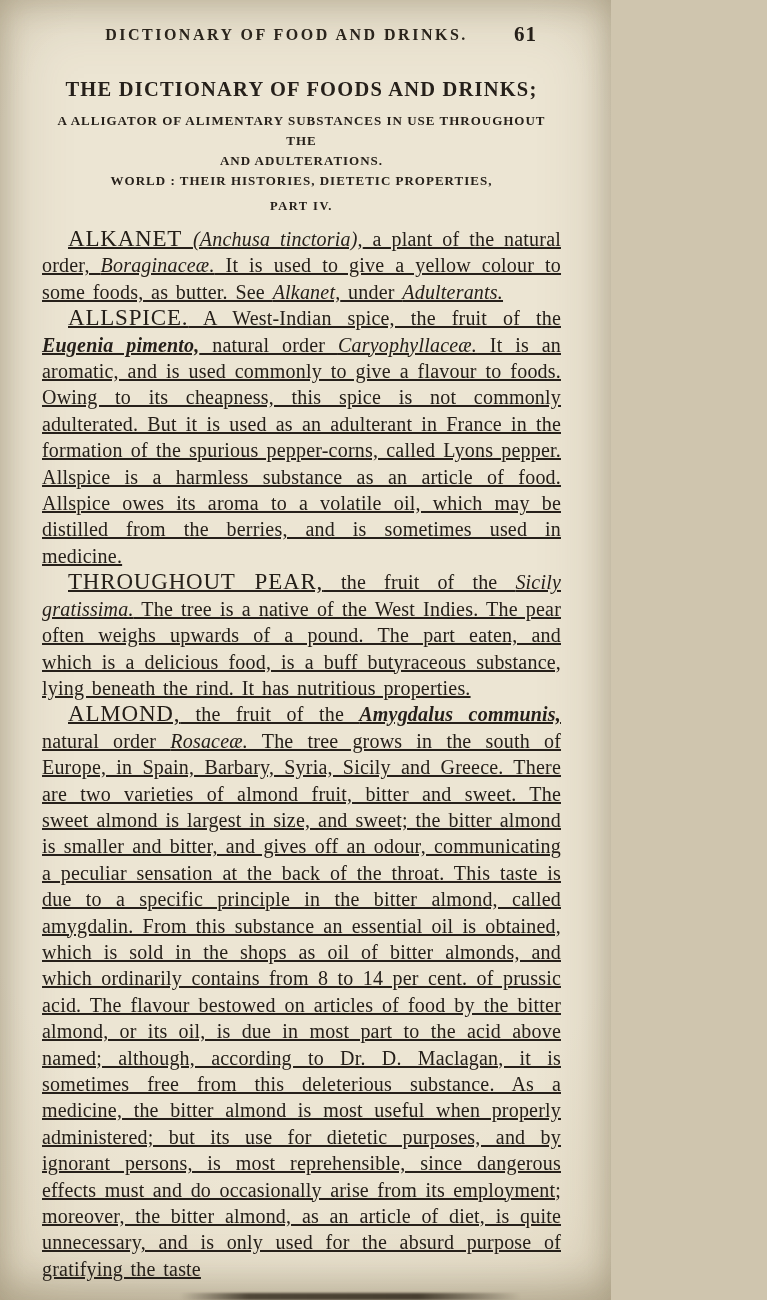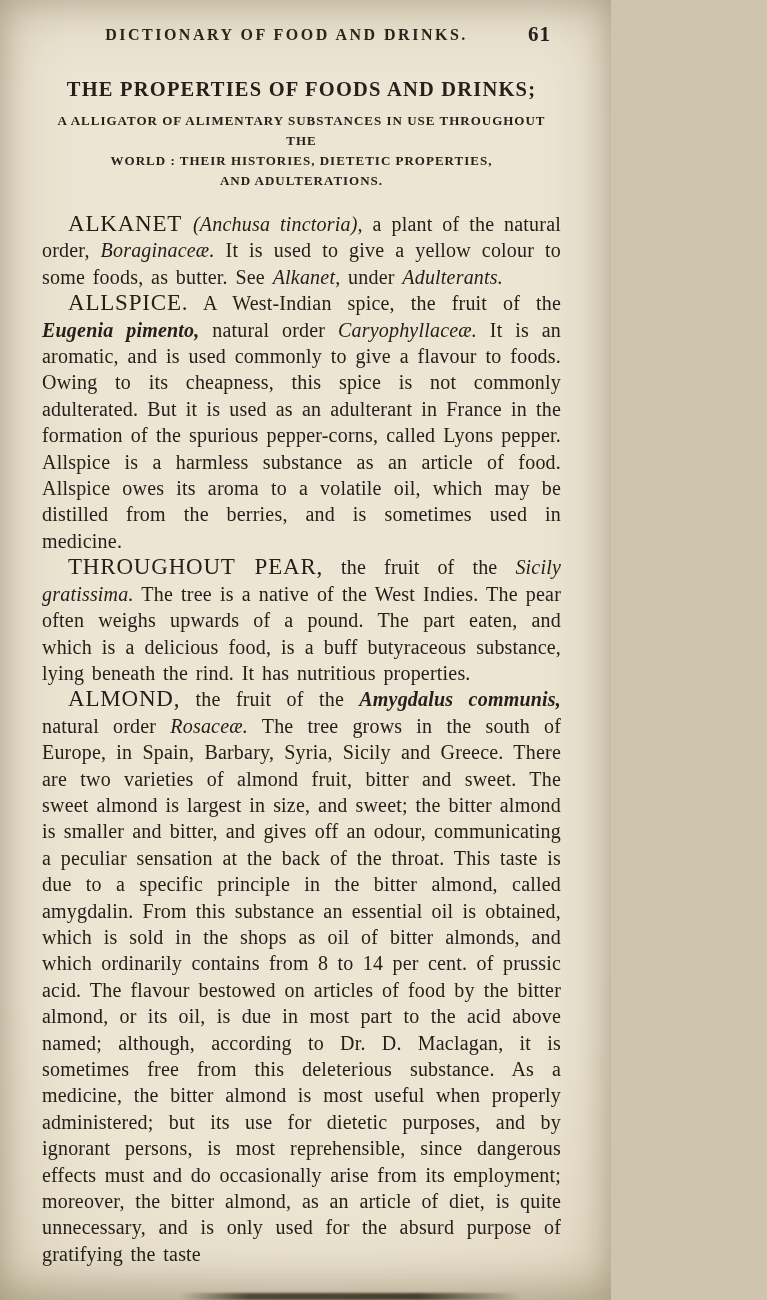--- a/index.html
+++ b/index.html
@@ -45,21 +45,21 @@
     position: absolute;
     left: 0; right: 30px;
     text-align: center;
     font-weight: bold;
     font-size: 16px;
     letter-spacing: 2.5px;
     color: #2a241c;
   }
   .page-number {
     position: absolute;
-    right: 10px;
+    right: 24px;
     top: -4px;
     font-weight: bold;
     font-size: 21px;
     letter-spacing: 1px;
   }
 
   .main-title {
     text-align: center;
     font-weight: bold;
     font-size: 20.5px;
@@ -74,21 +74,21 @@
     line-height: 20px;
   }
   .part-label {
     text-align: center;
     font-weight: bold;
     font-size: 12.5px;
     letter-spacing: 1.5px;
     margin: 8px 0 10px 0;
   }
 
-  .body-text { margin-top: 20px; }
+  .body-text { margin-top: 12px; text-decoration: underline; }
   .body-para {
     margin: 0;
     font-size: 20px;
     line-height: 26.4px;
     text-align: justify;
     text-indent: 26px;
     word-spacing: 2.5px;
     letter-spacing: 0.2px;
   }
   .body-para span.entry {
@@ -101,28 +101,29 @@
 </head>
 <body>
 
 <div class="page">
 
   <div class="running-header">
     <div class="running-title">DICTIONARY OF FOOD AND DRINKS.</div>
     <div class="page-number">61</div>
   </div>
 
-  <div class="main-title">THE PROPERTIES OF FOODS AND DRINKS;</div>
+  <div class="main-title">THE DICTIONARY OF FOODS AND DRINKS;</div>
 
   <div class="subtitle">
       <div>A ALLIGATOR OF ALIMENTARY SUBSTANCES IN USE THROUGHOUT THE</div>
+      <div>AND ADULTERATIONS.</div>
       <div>WORLD : THEIR HISTORIES, DIETETIC PROPERTIES,</div>
-      <div>AND ADULTERATIONS.</div>
     </div>
 
+  <div class="part-label">PART IV.</div>
 
   <div class="body-text">
       <p class="body-para"><span class="entry">ALKANET </span><span class="i">(Anchusa tinctoria),</span><span> a plant of the natural order, </span><span class="i">Boraginaceæ.</span><span>  It is used to give a yellow colour to some foods, as butter.  See </span><span class="i">Alkanet,</span><span> under </span><span class="i">Adulterants.</span></p>
       <p class="body-para"><span class="entry">ALLSPICE.</span><span>  A West-Indian spice, the fruit of the </span><span class="bi">Eugenia pimento,</span><span> natural order </span><span class="i">Caryophyllaceæ.</span><span>  It is an aromatic, and is used commonly to give a flavour to foods.  Owing to its cheapness, this spice is not commonly adulterated.  But it is used as an adulterant in France in the formation of the spurious pepper-corns, called Lyons pepper.  Allspice is a harmless substance as an article of food.  Allspice owes its aroma to a volatile oil, which may be distilled from the berries, and is sometimes used in medicine.</span></p>
       <p class="body-para"><span class="entry">THROUGHOUT PEAR,</span><span> the fruit of the </span><span class="i">Sicily gratissima.</span><span>  The tree is a native of the West Indies.  The pear often weighs upwards of a pound.  The part eaten, and which is a delicious food, is a buff butyraceous substance, lying beneath the rind.  It has nutritious properties.</span></p>
       <p class="body-para"><span class="entry">ALMOND,</span><span> the fruit of the </span><span class="bi">Amygdalus communis,</span><span> natural order </span><span class="i">Rosaceæ.</span><span>  The tree grows in the south of Europe, in Spain, Barbary, Syria, Sicily and Greece.  There are two varieties of almond fruit, bitter and sweet.  The sweet almond is largest in size, and sweet; the bitter almond is smaller and bitter, and gives off an odour, communicating a peculiar sensation at the back of the throat.  This taste is due to a specific principle in the bitter almond, called amygdalin.  From this substance an essential oil is obtained, which is sold in the shops as oil of bitter almonds, and which ordinarily contains from 8 to 14 per cent. of prussic acid.  The flavour bestowed on articles of food by the bitter almond, or its oil, is due in most part to the acid above named; although, according to Dr. D. Maclagan, it is sometimes free from this deleterious substance.  As a medicine, the bitter almond is most useful when properly administered; but its use for dietetic purposes, and by ignorant persons, is most reprehensible, since dangerous effects must and do occasionally arise from its employment; moreover, the bitter almond, as an article of diet, is quite unnecessary, and is only used for the absurd purpose of gratifying the taste</span></p>
     </div>
 
 </div>
 

